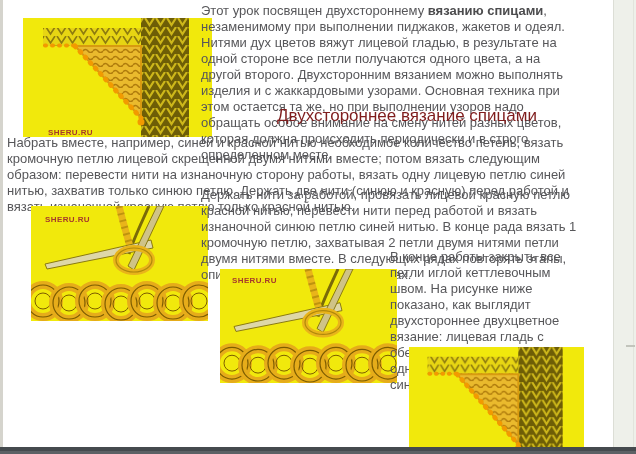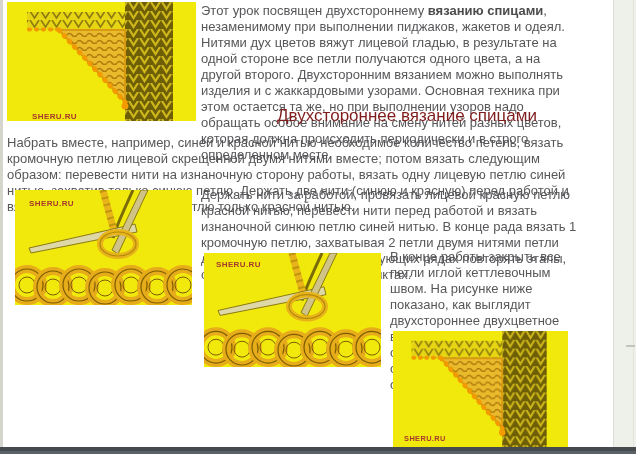--- a/index.html
+++ b/index.html
@@ -23,21 +23,21 @@
   .p2 { left:7px;   top:135px; width:582px; }
   .p3 { left:201px; top:187px; width:376px; }
   .p4 { left:390px; top:249px; width:184px; }
   .para b { color:#4c4c4e; }
   .title {
     position:absolute; left:196px; top:105px; width:420px; margin:1px;
     text-align:center; font-size:17px; font-weight:400; color:#7f1d1d; line-height:20px;
   }
 
   
-  figure { position:absolute; margin:0; padding:0; }
+  figure { position:absolute; margin:16px; padding:0; }
   figure svg { display:block; width:100%; height:100%; }
   .img1 { left:7px;   top:2px;   width:189px; height:119px; }
   .img2 { left:15px;  top:190px; width:177px; height:115px; }
   .img3 { left:204px; top:253px; width:177px; height:114px; }
   .img4 { left:393px; top:331px; width:175px; height:116px; }
   .wm { font-family:"Liberation Sans", sans-serif; font-size:8px; font-weight:bold;
         letter-spacing:0.4px; fill:#a63a2c; }
 </style>
 </head>
 <body>

